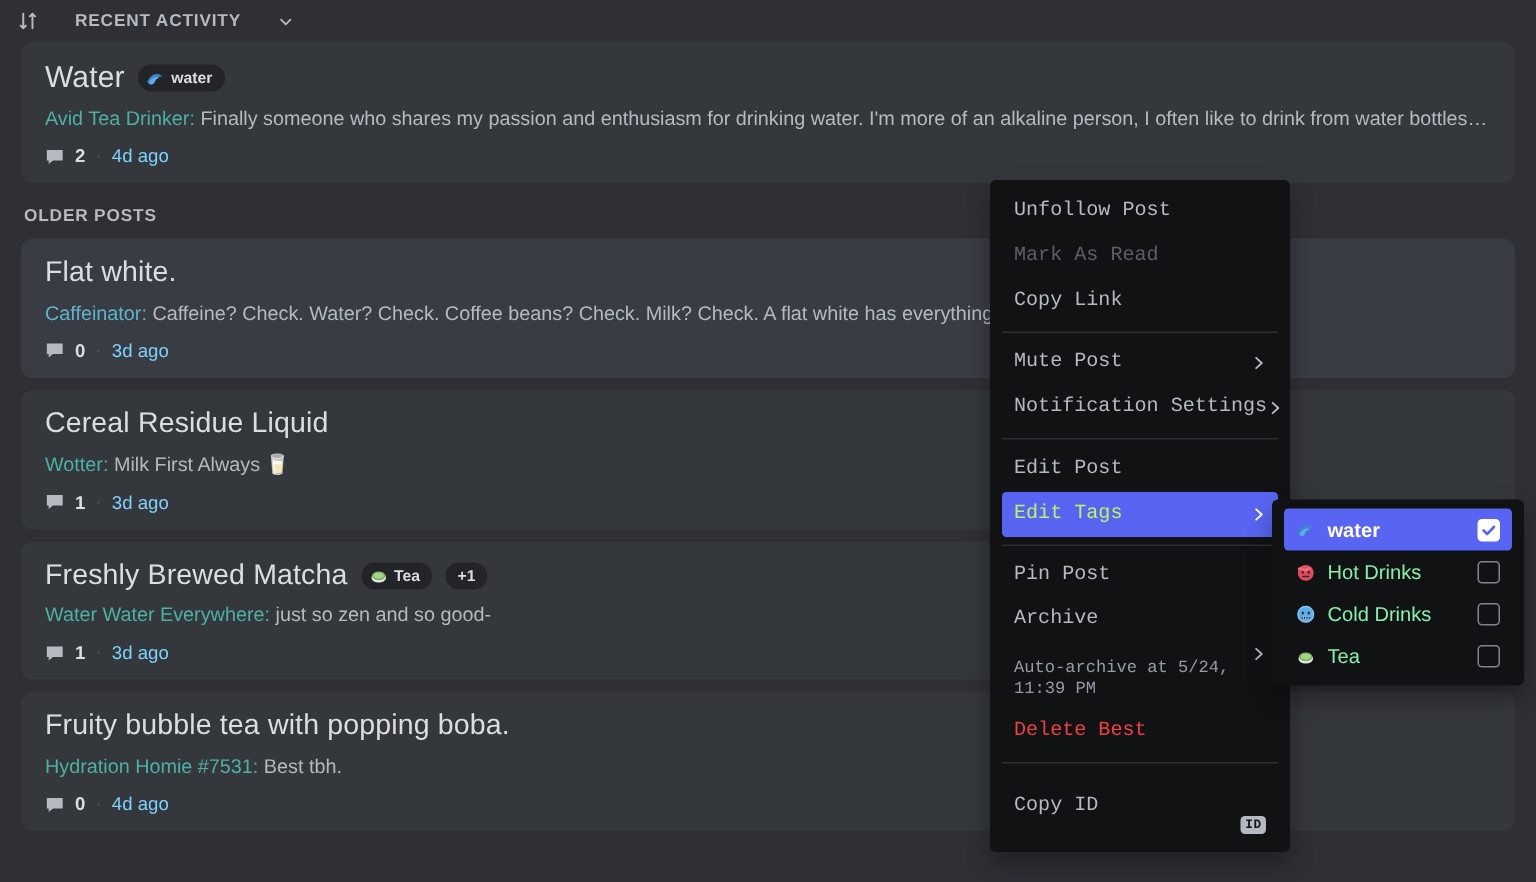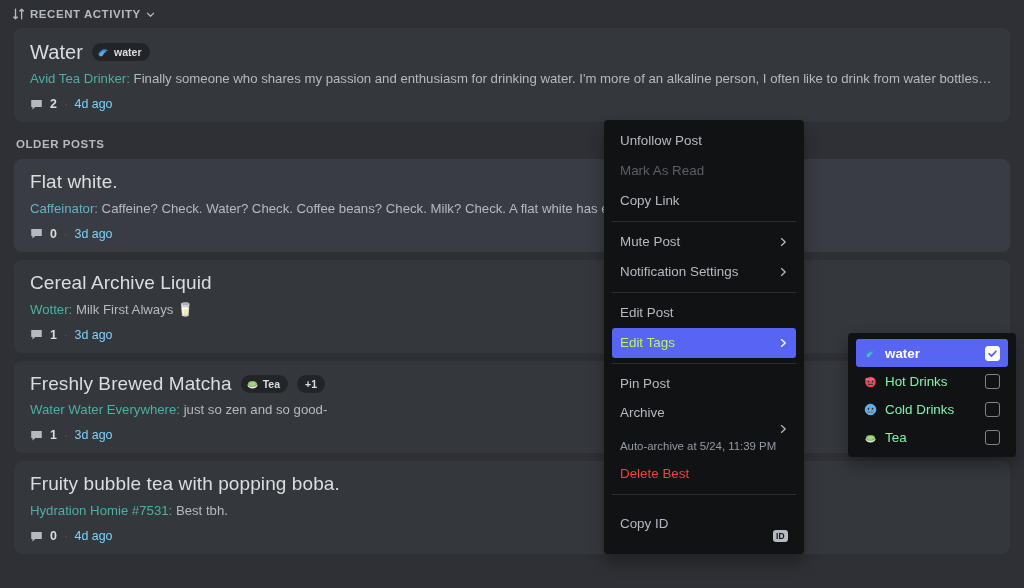--- a/index.html
+++ b/index.html
@@ -6,21 +6,21 @@
   html, body {
     width: 1024px; height: 588px;
     background: #2e3035;
     font-family: "Liberation Sans", sans-serif;
     overflow: hidden;
   }
   .app { position: relative; width: 1024px; height: 588px; background: #2e3035; }
 
   
   .header {
-    display: flex; align-items: center; gap: 4px;
+    display: flex; align-items: center; gap: 24px;
     height: 28px; padding: 0 12px;
   }
   .sort-icon { width: 14px; height: 14px; display: block; color: #b5bac1; }
   .header-title {
     font-size: 11.5px; font-weight: bold; letter-spacing: .55px;
     color: #b5bac1; text-transform: uppercase;
   }
   .chevron-down { width: 11px; height: 11px; color: #b5bac1; display:block; }
 
   
@@ -70,25 +70,26 @@
   .ago { color: #7dd3fc; }
 
   .section-label {
     font-size: 11.5px; font-weight: bold; letter-spacing: .55px;
     color: #b5bac1; text-transform: uppercase;
     padding: 8px 0 9px 2px;
   }
 
   
   .ctxmenu {
-    position: absolute; left: 604px; top: 120px; width: 200px;
+    position: absolute; left: 660px; top: 120px; width: 200px;
     background: #111214; border-radius: 4px;
     padding: 6px 0 6px 0;
     box-shadow: 0 8px 16px rgba(0,0,0,.32);
     z-index: 40;
+    font-family: Liberation Mono, monospace;
   }
   .mi {
     display: flex; align-items: center; justify-content: space-between;
     margin: 0 8px; padding: 6px 8px; border-radius: 3px;
     font-size: 13.4px; color: #b5bac1; line-height: 16px;
     min-height: 30px;
   }
   .mi .label { white-space: nowrap; }
   .mi.disabled { color: #5c5f66; }
   .mi.danger { color: #f23f43; }
@@ -197,21 +198,21 @@
             </svg>
         </span>
         <span class="count">0</span>
         <span class="dot">·</span>
         <span class="ago">3d ago</span>
       </div>
     </div>
 
     <div class="card">
       <div class="card-titlerow">
-        <span class="card-title">Cereal Archive Liquid</span>
+        <span class="card-title">Cereal Residue Liquid</span>
       </div>
       <div class="card-preview">
         <span class="author">Wotter:</span>
         <span>Milk First Always 🥛</span>
       </div>
       <div class="card-meta">
         <span>
           <svg class="comment-icon" viewBox="0 0 16 16" fill="currentColor">
               <path d="M1.5 2.5h13v8.5h-8l-3.5 3v-3h-1.5z"></path>
             </svg>

